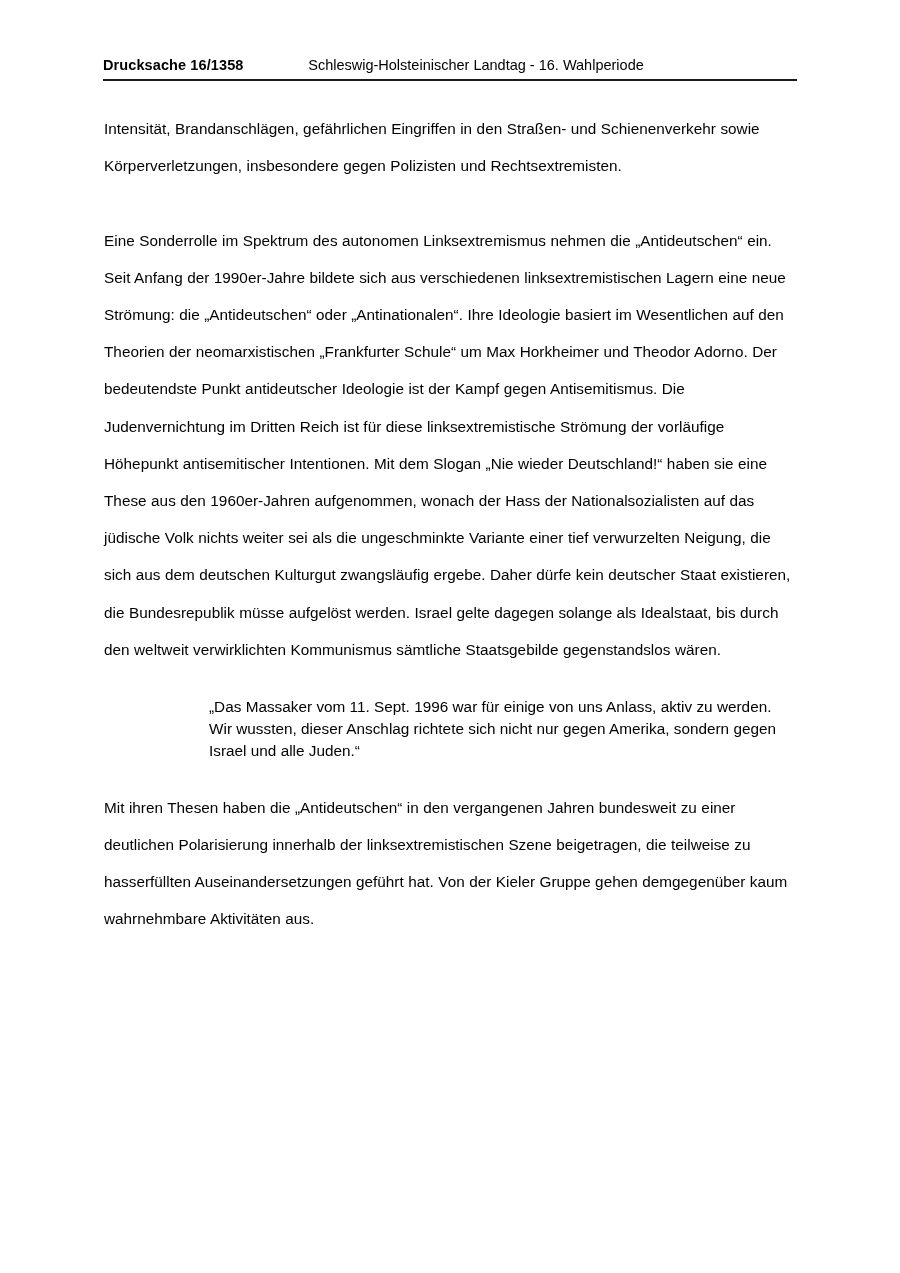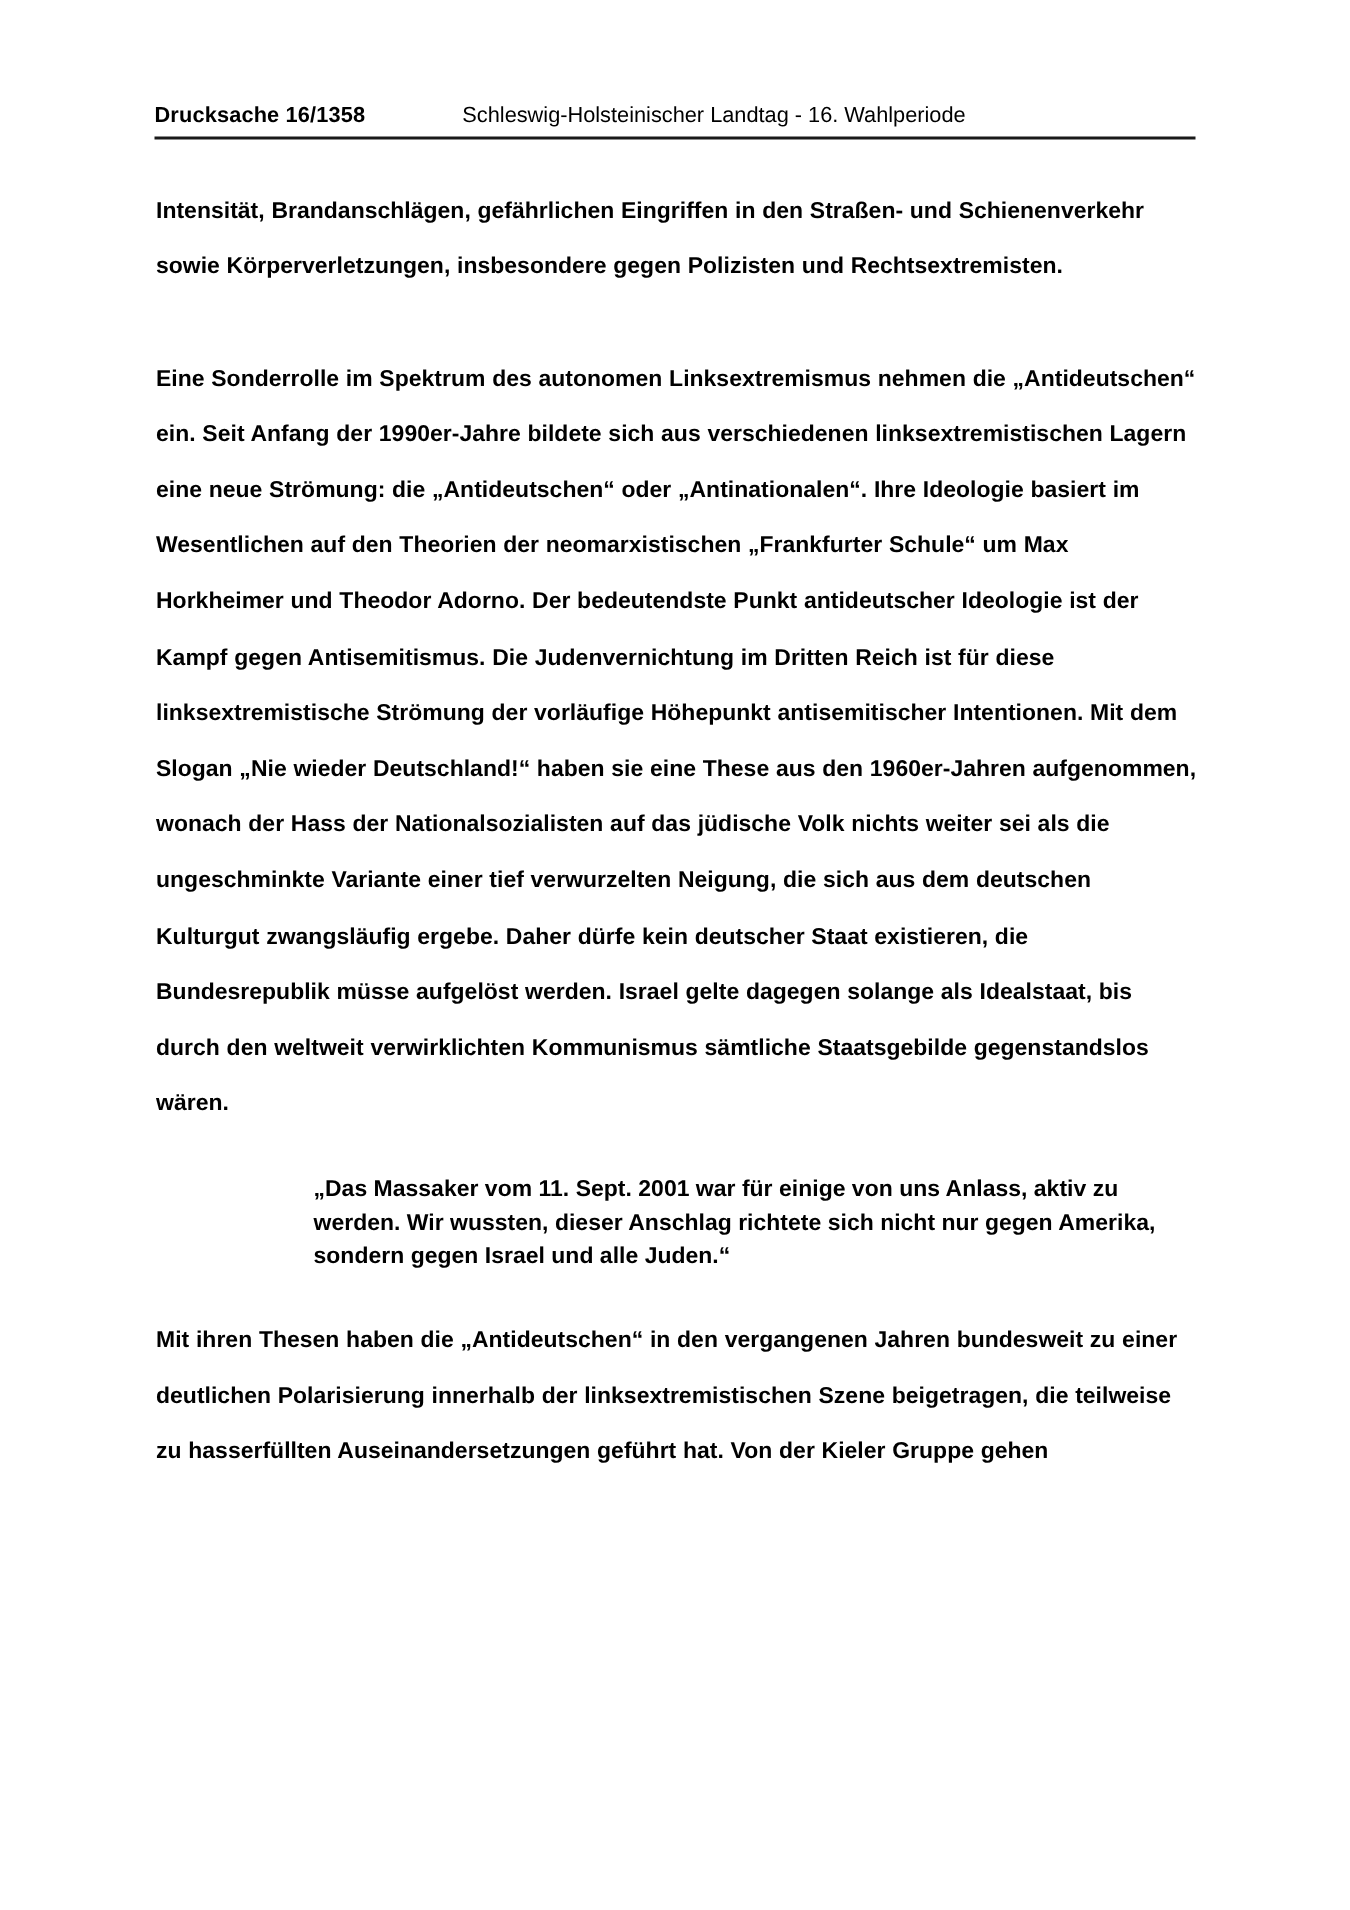--- a/index.html
+++ b/index.html
@@ -6,21 +6,21 @@
   html, body {
     margin: 0;
     padding: 0;
     background: #ffffff;
   }
 
   .page {
     position: relative;
     width: 900px;
     height: 977px;
-    margin: 16px auto;
+    margin: 4px auto;
     background: #ffffff;
     font-family: "Liberation Sans", sans-serif;
     color: #000000;
     overflow: hidden;
     box-sizing: border-box;
   }
 
   
   .page-header {
     position: absolute;
@@ -64,21 +64,20 @@
     height: 0;
     border-top: 2.2px solid #1a1a1a;
   }
 
   
   .content {
     position: absolute;
     left: 104px;
     top: 106px;
     width: 694px;
-    font-weight: bold;
   }
 
   .para {
     font-size: 15.3px;
     line-height: 37.2px;
     text-align: left;
     margin: 0;
     letter-spacing: 0.02px;
     word-spacing: 0.2px;
   }
@@ -123,21 +122,21 @@
 
   <div class="content">
 
     <p class="para">Intensität, Brandanschlägen, gefährlichen Eingriffen in den Straßen- und Schienenverkehr sowie Körperverletzungen, insbesondere gegen Polizisten und Rechtsextremisten.</p>
 
     <p class="para">Eine Sonderrolle im Spektrum des autonomen Linksextremismus nehmen die „Antideutschen“ ein. Seit Anfang der 1990er-Jahre bildete sich aus verschiedenen linksextremistischen Lagern eine neue Strömung: die „Antideutschen“ oder „Antinationalen“. Ihre Ideologie basiert im Wesentlichen auf den Theorien der neomarxistischen „Frankfurter Schule“ um Max Horkheimer und Theodor Adorno. Der bedeutendste Punkt antideutscher Ideologie ist der Kampf gegen Antisemitismus. Die Judenvernichtung im Dritten Reich ist für diese linksextremistische Strömung der vorläufige Höhepunkt antisemitischer Intentionen. Mit dem Slogan „Nie wieder Deutschland!“ haben sie eine These aus den 1960er-Jahren aufgenommen, wonach der Hass der Nationalsozialisten auf das jüdische Volk nichts weiter sei als die ungeschminkte Variante einer tief verwurzelten Neigung, die sich aus dem deutschen Kulturgut zwangsläufig ergebe. Daher dürfe kein deutscher Staat existieren, die Bundesrepublik müsse aufgelöst werden. Israel gelte dagegen solange als Idealstaat, bis durch den weltweit verwirklichten Kommunismus sämtliche Staatsgebilde gegenstandslos wären.</p>
 
 
     <div class="spacer-before-quote"></div>
 
-    <blockquote class="quote-block">„Das Massaker vom 11. Sept. 2001 war für einige von uns Anlass, aktiv zu werden. Wir wussten, dieser Anschlag richtete sich nicht nur gegen Amerika, sondern gegen Israel und alle Juden.“</blockquote>
+    <blockquote class="quote-block">„Das Massaker vom 11. Sept. 1996 war für einige von uns Anlass, aktiv zu werden. Wir wussten, dieser Anschlag richtete sich nicht nur gegen Amerika, sondern gegen Israel und alle Juden.“</blockquote>
 
     <div class="spacer-after-quote"></div>
 
     <p class="para">Mit ihren Thesen haben die „Antideutschen“ in den vergangenen Jahren bundesweit zu einer deutlichen Polarisierung innerhalb der linksextremistischen Szene beigetragen, die teilweise zu hasserfüllten Auseinandersetzungen geführt hat. Von der Kieler Gruppe gehen demgegenüber kaum wahrnehmbare Aktivitäten aus.</p>
 
   </div>
 
   <div class="page-number">62</div>
 
 </div>

